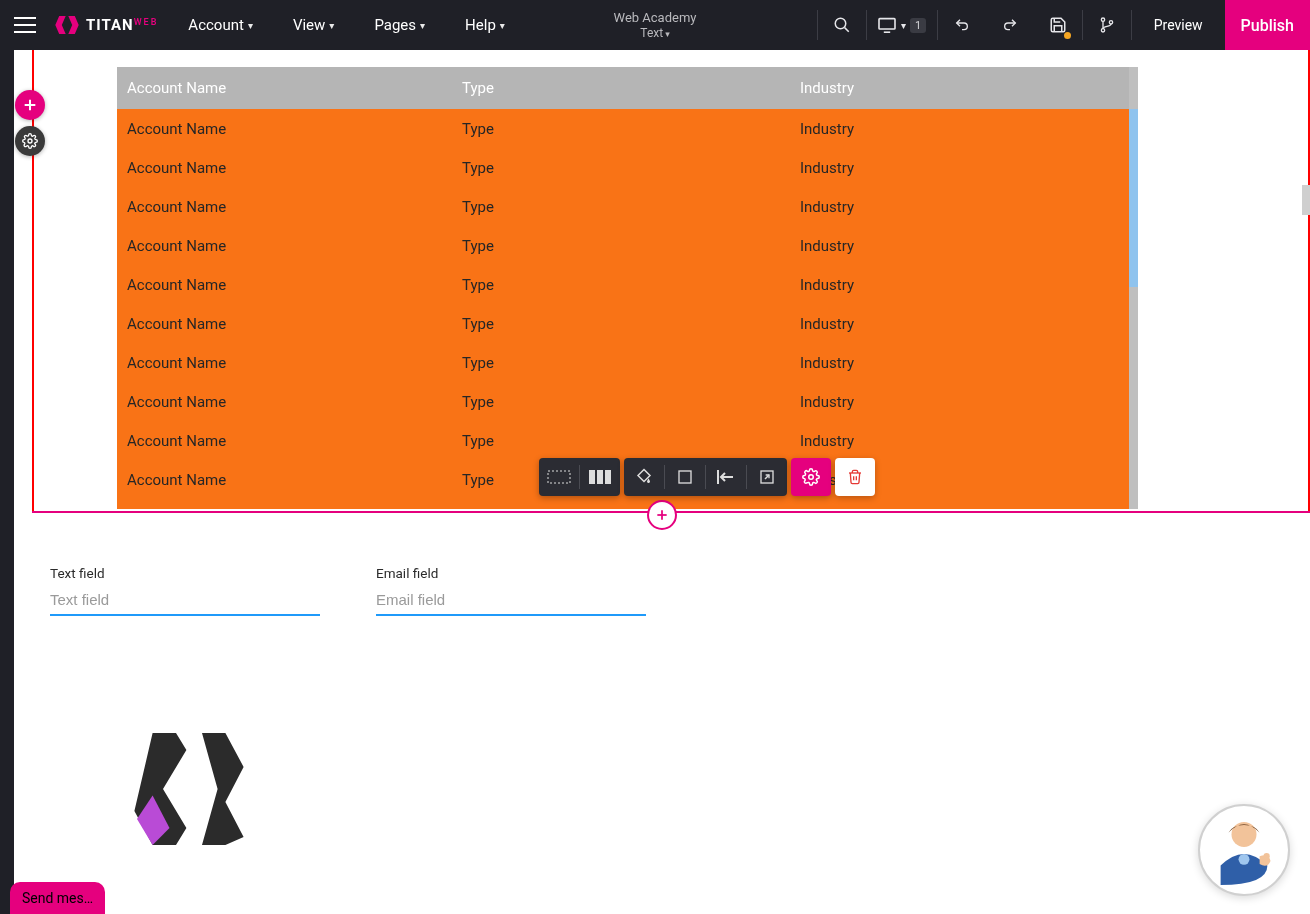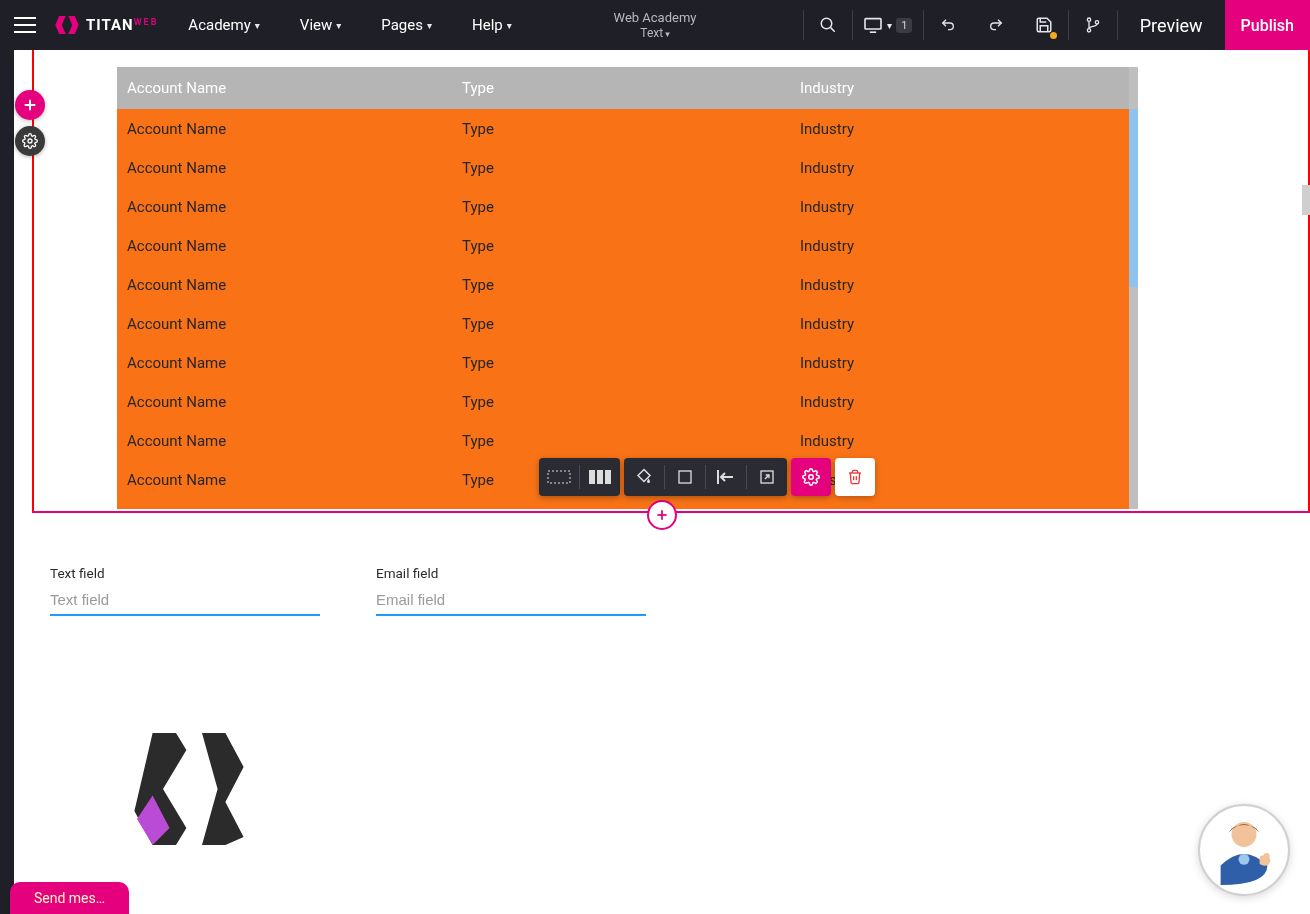--- a/index.html
+++ b/index.html
@@ -97,21 +97,21 @@
   width:7px;
   height:7px;
   border-radius:50%;
   background:#f5a623;
 }
 .preview-btn {
   padding:0 22px;
   height:32px;
   display:flex;
   align-items:center;
-  font-size:18px;
+  font-size:14px;
   cursor:pointer;
   color:#fff;
 }
 .publish-btn {
   background:#e5007e;
   color:#fff;
   height:50px;
   padding:0 16px;
   display:flex;
   align-items:center;
@@ -334,22 +334,22 @@
   width:130px;
   height:135px;
 }
 
 
 .send-pill {
   position:absolute;
   left:10px;
   bottom:0;
   background:#e5007e;
-  color:#fef9c3;
-  padding:8px 24px;
+  color:#000000;
+  padding:8px 12px;
   border-radius:10px 10px 0 0;
   font-size:14px;
   cursor:pointer;
   z-index:200;
 }
 
 
 .help-avatar {
   position:absolute;
   right:20px;
@@ -394,21 +394,21 @@
         </svg>
     </span>
     <span class="logo-text">
       <span class="t1">TITAN</span>
       <span class="t2">WEB</span>
     </span>
   </div>
 
   <div class="menus">
     <div class="menu-item">
-        <span>Academy</span>
+        <span>Account</span>
         <span class="chev">▾</span>
       </div>
     <div class="menu-item">
         <span>View</span>
         <span class="chev">▾</span>
       </div>
     <div class="menu-item">
         <span>Pages</span>
         <span class="chev">▾</span>
       </div>

